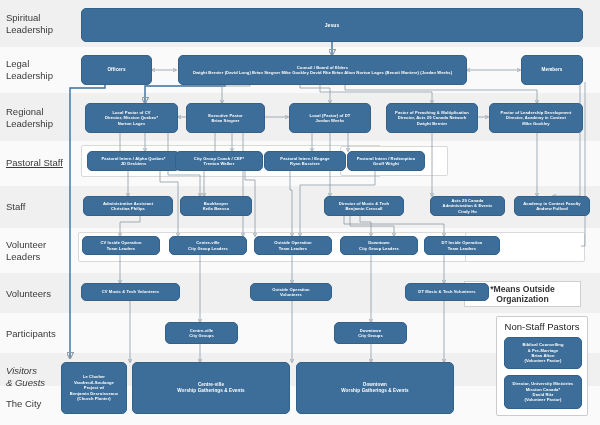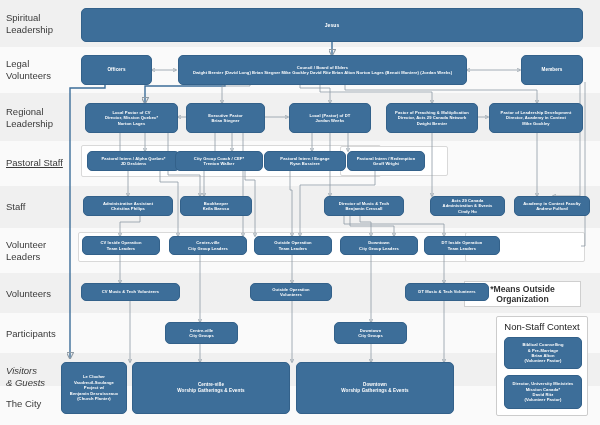--- a/index.html
+++ b/index.html
@@ -44,21 +44,21 @@
   <div class="band" style="top:186px;height:42px;"></div>
   <div class="band alt" style="top:228px;height:45px;"></div>
   <div class="band" style="top:273px;height:40px;"></div>
   <div class="band alt" style="top:313px;height:40px;"></div>
   <div class="band" style="top:353px;height:33px;"></div>
   <div class="band alt" style="top:386px;height:39px;"></div>
 
   <div class="rowlabel" style="top:12px;">Spiritual
 Leadership</div>
   <div class="rowlabel" style="top:58px;">Legal
-Volunteers</div>
+Leadership</div>
   <div class="rowlabel" style="top:106px;">Regional
 Leadership</div>
   <div class="rowlabel" style="top:157px;text-decoration:underline;">Pastoral Staff</div>
   <div class="rowlabel" style="top:201px;">Staff</div>
   <div class="rowlabel" style="top:239px;">Volunteer
 Leaders</div>
   <div class="rowlabel" style="top:288px;">Volunteers</div>
   <div class="rowlabel" style="top:328px;">Participants</div>
   <div class="rowlabel" style="top:365px;font-style:italic;">Visitors
 &amp; Guests</div>
@@ -222,21 +222,21 @@
 (Church Planter)</div>
   <div class="node big" style="left:132px;top:362px;width:158px;height:52px;">Centre-ville
 Worship Gatherings &amp; Events</div>
   <div class="node big" style="left:296px;top:362px;width:158px;height:52px;">Downtown
 Worship Gatherings &amp; Events</div>
 
   <div class="notetxt" style="left:464px;top:284px;width:117px;">*Means Outside
 Organization</div>
 
   <div class="panel" style="left:496px;top:316px;width:92px;height:100px;">
-    <div class="paneltitle" style="left:0;top:4px;">Non-Staff Context</div>
+    <div class="paneltitle" style="left:0;top:4px;">Non-Staff Pastors</div>
     <div class="node" style="left:7px;top:20px;width:78px;height:32px;">Biblical Counselling
 &amp; Pre-Marriage
 Brian Alton
 (Volunteer Pastor)</div>
     <div class="node" style="left:7px;top:58px;width:78px;height:34px;">Director, University Ministries
 Mission Canada*
 David Ritz
 (Volunteer Pastor)</div>
   </div>
 

